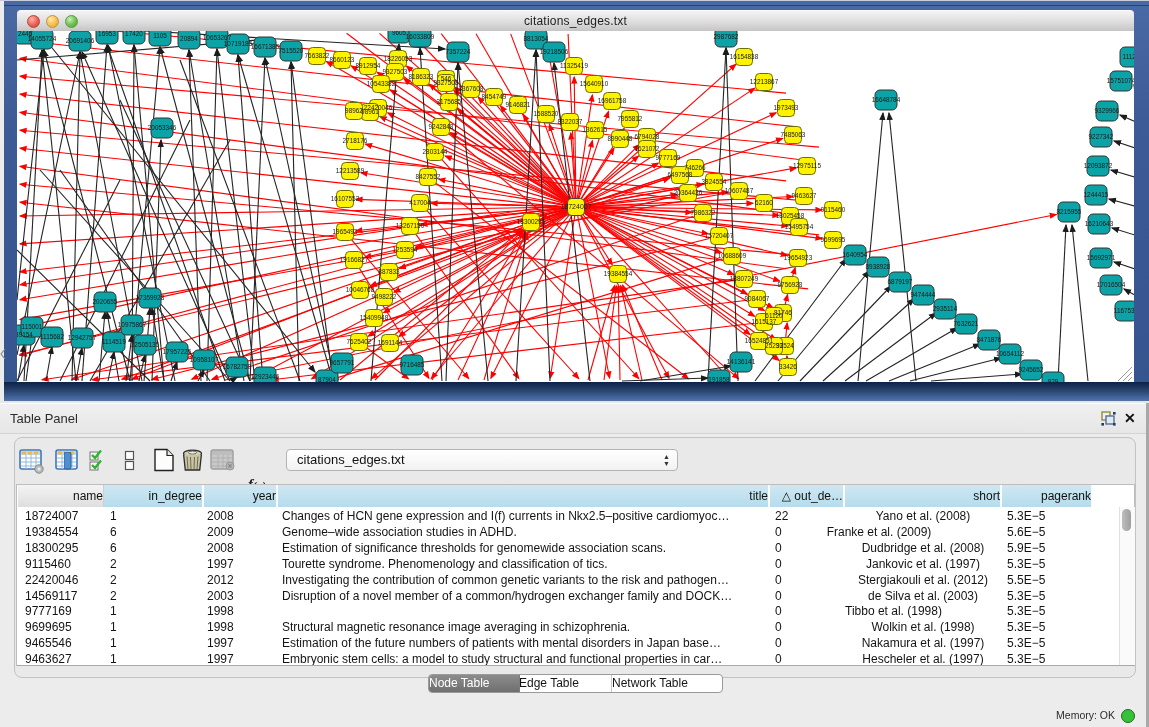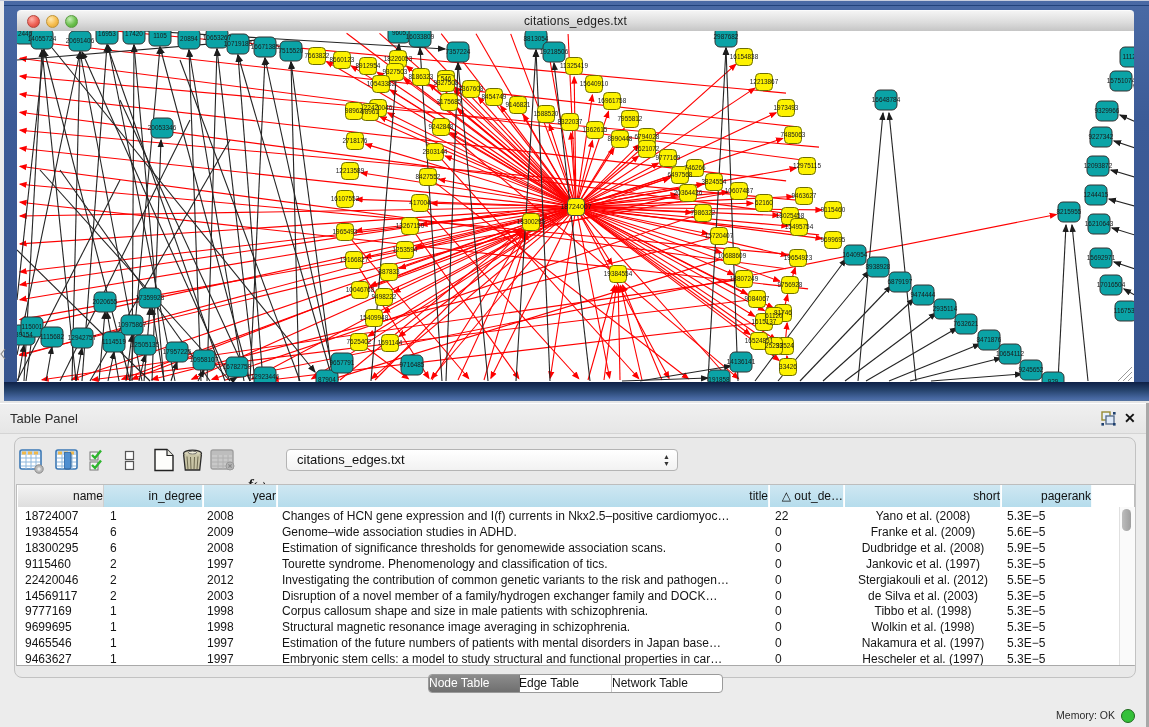--- a/index.html
+++ b/index.html
@@ -695,21 +695,21 @@
       <div class="c" style="left:758px;width:68px">22</div>
       <div class="c" style="left:828px;width:156px;text-align:center">Yano et al. (2008)</div>
       <div class="c" style="left:990px;width:85px">5.3E−5</div>
     </div>
     <div class="row" style="left:0;top:38.9px;width:1117px">
       <div class="c" style="left:8px;width:78px">19384554</div>
       <div class="c" style="left:93px;width:90px">6</div>
       <div class="c" style="left:190px;width:70px">2009</div>
       <div class="c" style="left:265px;width:487px">Genome–wide association studies in ADHD.</div>
       <div class="c" style="left:758px;width:68px">0</div>
-      <div class="c" style="left:828px;width:156px;text-align:center">Franke et al. (2009)</div>
+      <div class="c" style="left:784px;width:156px;text-align:center">Franke et al. (2009)</div>
       <div class="c" style="left:990px;width:85px">5.6E−5</div>
     </div>
     <div class="row" style="left:0;top:54.8px;width:1117px">
       <div class="c" style="left:8px;width:78px">18300295</div>
       <div class="c" style="left:93px;width:90px">6</div>
       <div class="c" style="left:190px;width:70px">2008</div>
       <div class="c" style="left:265px;width:487px">Estimation of significance thresholds for genomewide association scans.</div>
       <div class="c" style="left:758px;width:68px">0</div>
       <div class="c" style="left:828px;width:156px;text-align:center">Dudbridge et al. (2008)</div>
       <div class="c" style="left:990px;width:85px">5.9E−5</div>
@@ -729,32 +729,31 @@
       <div class="c" style="left:190px;width:70px">2012</div>
       <div class="c" style="left:265px;width:487px">Investigating the contribution of common genetic variants to the risk and pathogen…</div>
       <div class="c" style="left:758px;width:68px">0</div>
       <div class="c" style="left:828px;width:156px;text-align:center">Stergiakouli et al. (2012)</div>
       <div class="c" style="left:990px;width:85px">5.5E−5</div>
     </div>
     <div class="row" style="left:0;top:102.5px;width:1117px">
       <div class="c" style="left:8px;width:78px">14569117</div>
       <div class="c" style="left:93px;width:90px">2</div>
       <div class="c" style="left:190px;width:70px">2003</div>
-      <div class="c" style="left:265px;width:487px">Disruption of a novel member of a family/hydrogen exchanger family and DOCK…</div>
+      <div class="c" style="left:265px;width:487px">Disruption of a novel member of a common/hydrogen exchanger family and DOCK…</div>
       <div class="c" style="left:758px;width:68px">0</div>
       <div class="c" style="left:828px;width:156px;text-align:center">de Silva et al. (2003)</div>
       <div class="c" style="left:990px;width:85px">5.3E−5</div>
     </div>
     <div class="row" style="left:0;top:118.4px;width:1117px">
       <div class="c" style="left:8px;width:78px">9777169</div>
       <div class="c" style="left:93px;width:90px">1</div>
       <div class="c" style="left:190px;width:70px">1998</div>
-      <div class="c" style="left:265px;width:487px">Corpus callosum shape and size in male patients with schizophrenia.</div>
-      <div class="c" style="left:758px;width:68px">0</div>
-      <div class="c" style="left:828px;width:156px;text-align:center">Tibbo et al. (1998)</div>
+      <div class="c" style="left:758px;width:68px">0</div>
+      <div class="c" style="left:828px;width:156px;">Tibbo et al. (1998)</div>
       <div class="c" style="left:990px;width:85px">5.3E−5</div>
     </div>
     <div class="row" style="left:0;top:134.3px;width:1117px">
       <div class="c" style="left:8px;width:78px">9699695</div>
       <div class="c" style="left:93px;width:90px">1</div>
       <div class="c" style="left:190px;width:70px">1998</div>
       <div class="c" style="left:265px;width:487px">Structural magnetic resonance image averaging in schizophrenia.</div>
       <div class="c" style="left:758px;width:68px">0</div>
       <div class="c" style="left:828px;width:156px;text-align:center">Wolkin et al. (1998)</div>
       <div class="c" style="left:990px;width:85px">5.3E−5</div>

